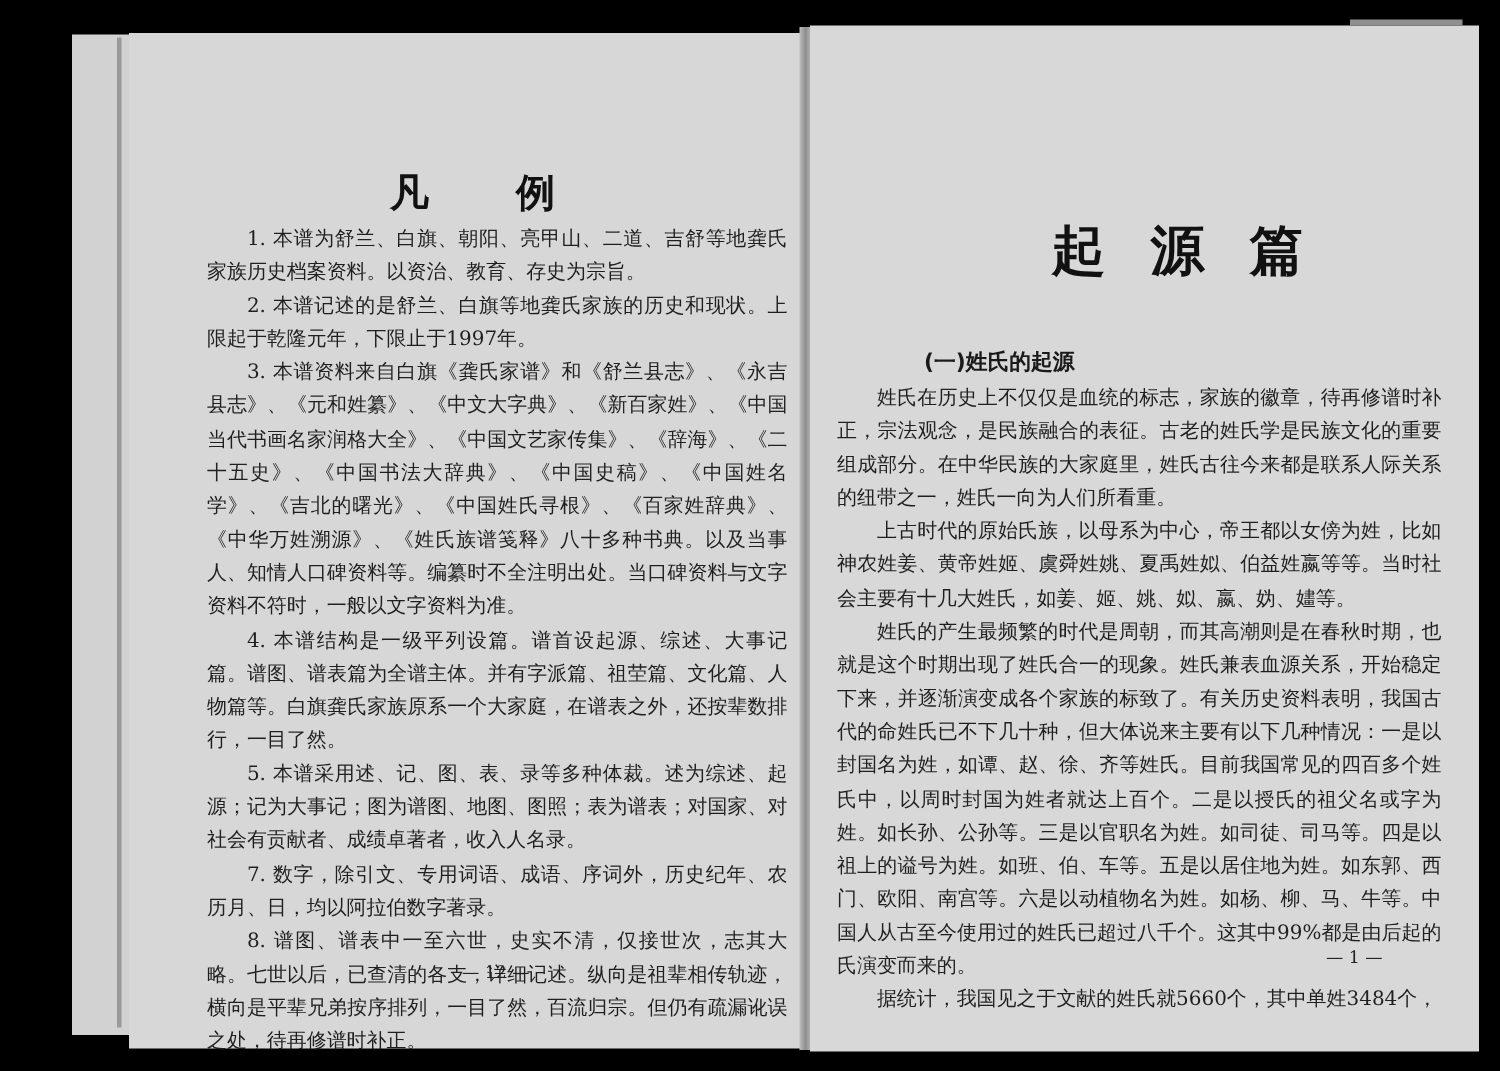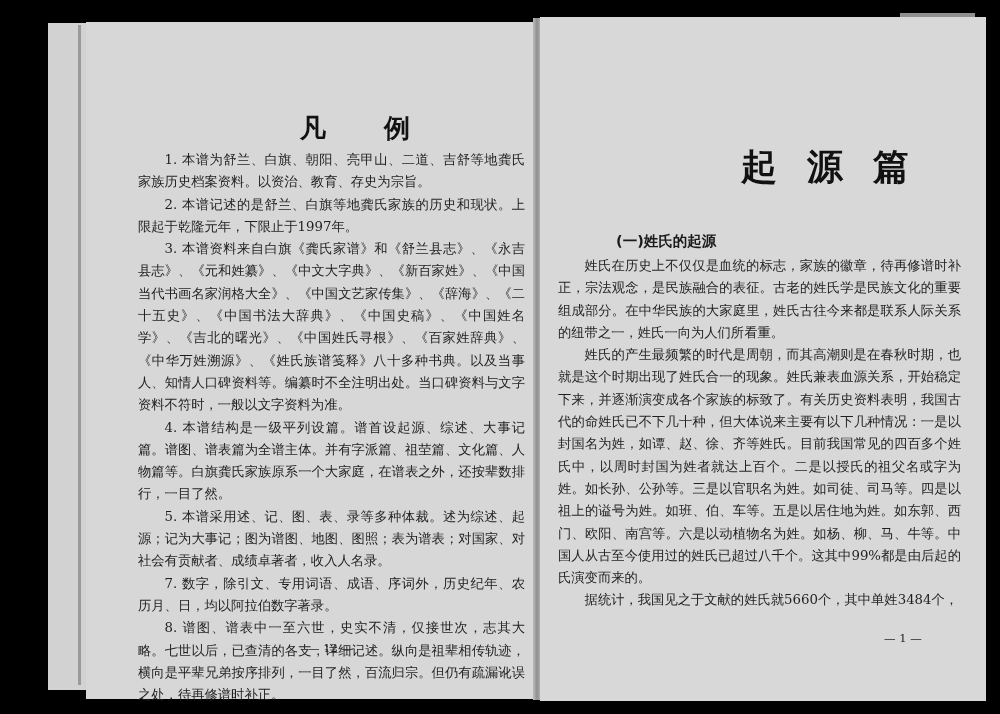--- a/index.html
+++ b/index.html
@@ -7,21 +7,21 @@
        font-family:"DejaVu Serif","Liberation Serif",serif;color:#1a1a1a;}
   .page{position:absolute;background:#d6d6d6;}
   .under-left{left:48px;top:23px;width:60px;height:667px;background:#d2d2d2;
               border-right:2px solid #a8a8a8;}
   .left{left:86px;top:22px;width:450px;height:677px;background:#d7d7d7;}
   .gutter{position:absolute;left:533px;top:18px;width:8px;height:682px;
           background:linear-gradient(to right,#bdbdbd,#8e8e8e,#b8b8b8);}
   .right{left:540px;top:17px;width:446px;height:684px;background:#d8d8d8;}
   .right-edge{position:absolute;left:900px;top:13px;width:75px;height:4px;background:#8f8f8f;}
   .left-fold{position:absolute;left:78px;top:25px;width:3px;height:660px;background:#9a9a9a;}
-  .title{position:absolute;font-family:Liberation Mono, monospace;font-weight:bold;color:#111;margin-left:40px;}
+  .title{position:absolute;font-family:Liberation Mono, monospace;font-weight:bold;color:#111;}
   .fanli{left:260px;top:111px;font-size:26px;letter-spacing:58px;}
   .qiyuan{left:701px;top:143px;font-size:36px;letter-spacing:30px;}
   .body{position:absolute;font-size:13.3px;line-height:22.3px;color:#1f1f1f;text-align:justify;}
   .lbody{left:138px;top:149px;width:387px;}
   .rbody{left:558px;top:255px;width:403px;}
   .body p{margin:0;text-indent:2em;}
   .section-h{position:absolute;left:592px;top:232px;font-family:"DejaVu Sans",sans-serif;
              font-weight:bold;font-size:14.5px;color:#1a1a1a;margin-left:24px;}
   .pagenum{position:absolute;font-size:11.5px;color:#222;}
   .pn-left{left:308px;top:641px;}
@@ -50,16 +50,17 @@
   <p>8. 谱图、谱表中一至六世，史实不清，仅接世次，志其大略。七世以后，已查清的各支，详细记述。纵向是祖辈相传轨迹，横向是平辈兄弟按序排列，一目了然，百流归宗。但仍有疏漏讹误之处，待再修谱时补正。</p>
 
 </div>
 <div class="pagenum pn-left">— 12 —</div>
 
 <div class="title qiyuan">起源篇</div>
 <div class="section-h">(一)姓氏的起源</div>
 
 <div class="body rbody">
   <p>姓氏在历史上不仅仅是血统的标志，家族的徽章，待再修谱时补正，宗法观念，是民族融合的表征。古老的姓氏学是民族文化的重要组成部分。在中华民族的大家庭里，姓氏古往今来都是联系人际关系的纽带之一，姓氏一向为人们所看重。</p>
+  <p>上古时代的原始氏族，以母系为中心，帝王都以女傍为姓，比如神农姓姜、黄帝姓姬、虞舜姓姚、夏禹姓姒、伯益姓嬴等等。当时社会主要有十几大姓氏，如姜、姬、姚、姒、嬴、妫、嫿等。</p>
   <p>姓氏的产生最频繁的时代是周朝，而其高潮则是在春秋时期，也就是这个时期出现了姓氏合一的现象。姓氏兼表血源关系，开始稳定下来，并逐渐演变成各个家族的标致了。有关历史资料表明，我国古代的命姓氏已不下几十种，但大体说来主要有以下几种情况：一是以封国名为姓，如谭、赵、徐、齐等姓氏。目前我国常见的四百多个姓氏中，以周时封国为姓者就达上百个。二是以授氏的祖父名或字为姓。如长孙、公孙等。三是以官职名为姓。如司徒、司马等。四是以祖上的谥号为姓。如班、伯、车等。五是以居住地为姓。如东郭、西门、欧阳、南宫等。六是以动植物名为姓。如杨、柳、马、牛等。中国人从古至今使用过的姓氏已超过八千个。这其中99%都是由后起的氏演变而来的。</p>
   <p>据统计，我国见之于文献的姓氏就5660个，其中单姓3484个，</p>
 </div>
 <div class="pagenum pn-right">— 1 —</div>
 
 </body></html>

